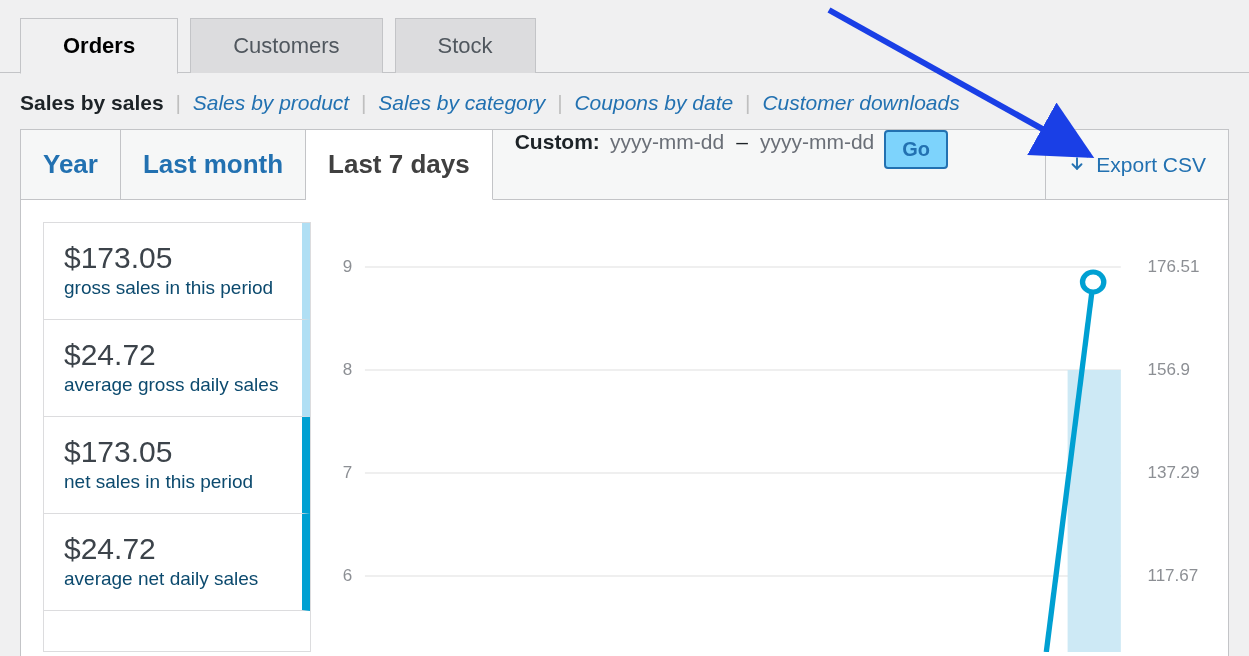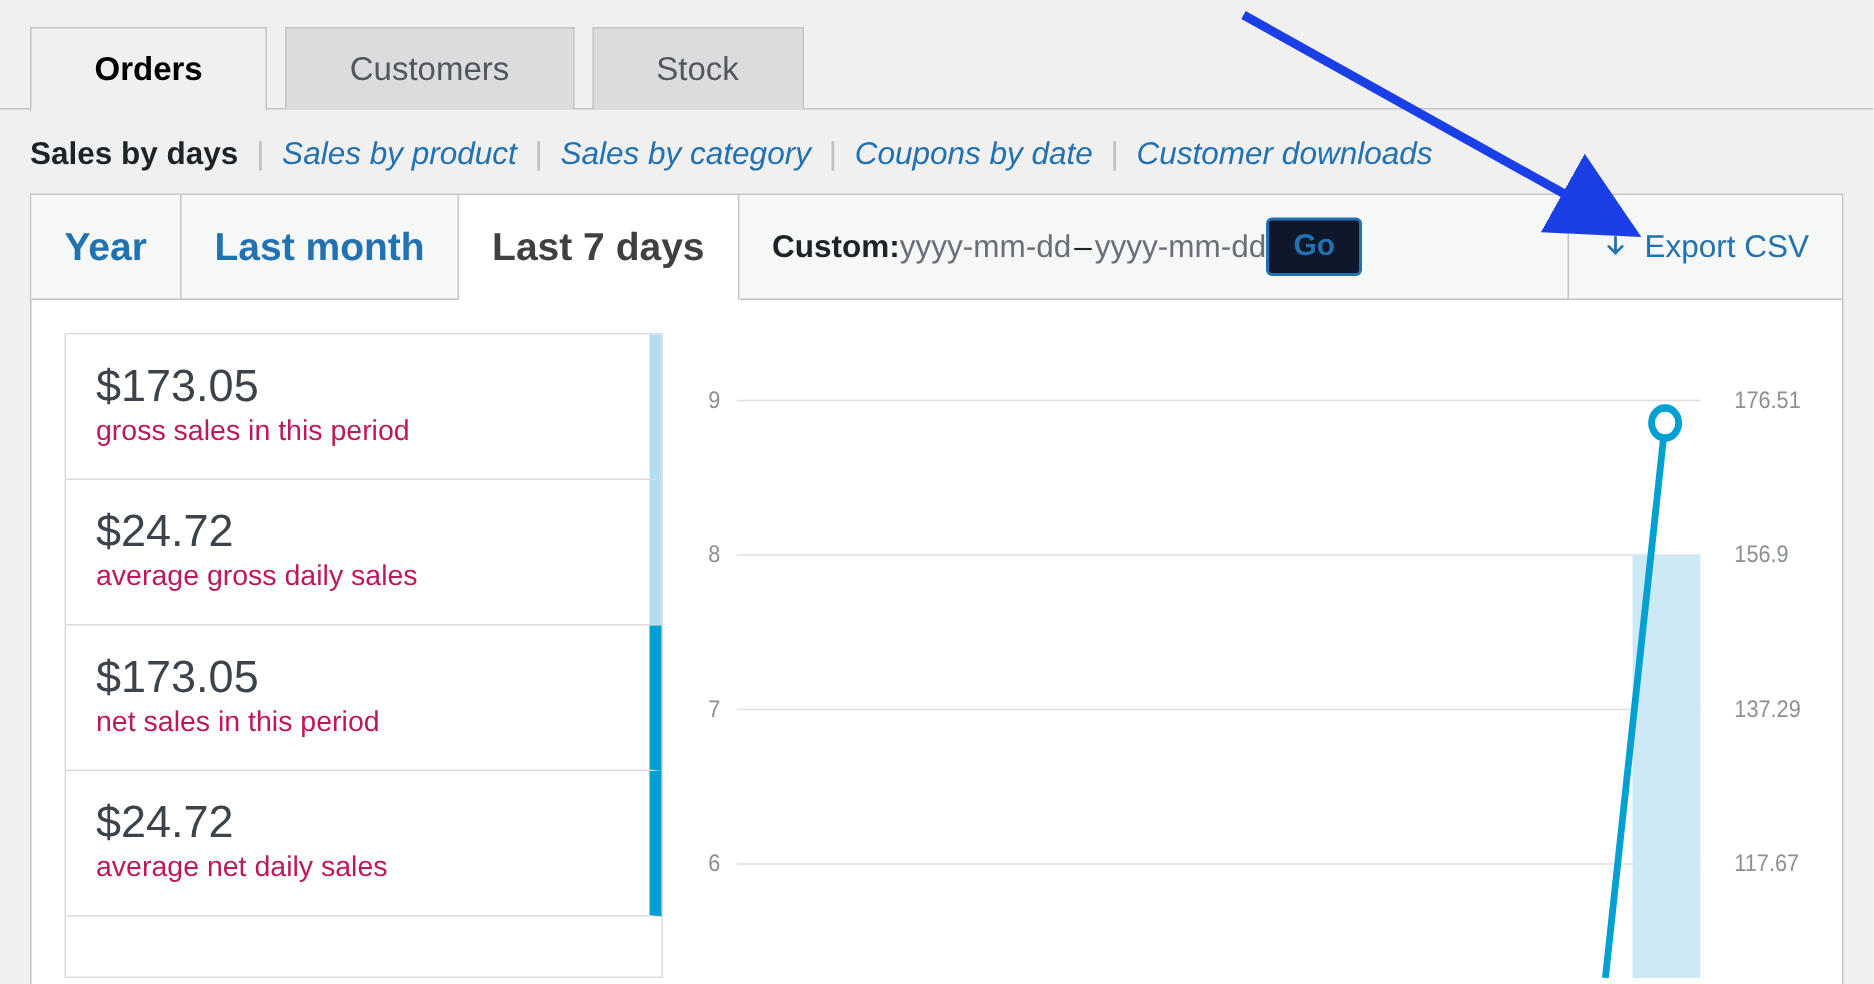--- a/index.html
+++ b/index.html
@@ -72,32 +72,33 @@
     }
     .range-item.selected {
       background: #fff;
       color: #404040;
       font-weight: 700;
       border-bottom: 1px solid #fff;
       margin-bottom: -1px;
     }
     .custom-range {
       display: flex;
-      align-items: center;
+      align-items: flex-start;
       padding: 0 22px;
       border-right: 1px solid #c3c4c7;
       font-size: 21px;
+      gap: 10px;
       flex: 1;
     }
     .custom-range .lbl { font-weight: 700; color: #1d2327; }
     .date-placeholder { color: #6a6f77; }
     .range-dash { color: #1d2327; padding: 0 2px; }
     .go-btn {
       border: 2px solid #2271b1;
-      background: #0f172a;
+      background: #7dd3fc;
       color: #2271b1;
       font-size: 20px;
       font-weight: 600;
       padding: 6px 16px;
       border-radius: 4px;
       cursor: pointer;
     }
     .export {
       display: flex;
       align-items: center;
@@ -109,32 +110,32 @@
       cursor: pointer;
       white-space: nowrap;
     }
     .export svg { width: 18px; height: 18px; }
     .content {
       display: flex;
       padding: 22px;
       gap: 22px;
     }
     .stats {
-      width: 399px;
+      width: 268px;
       border: 1px solid #dcdcde;
     }
     .stat-card {
       padding: 18px 20px 20px 20px;
       border-bottom: 1px solid #dcdcde;
       border-right: 8px solid #b0dff4;
       position: relative;
     }
     .stat-card.dark-edge { border-right-color: #00a0d2; }
     .stat-value { font-size: 30px; color: #3c434a; }
-    .stat-label { font-size: 19px; color: #be185d; margin-top: 2px; }
+    .stat-label { font-size: 19px; color: #0c4a6e; margin-top: 2px; }
     .chart-area {
       flex: 1;
       position: relative;
       height: 430px;
     }
     .annotation-arrow {
       position: absolute;
       top: 0;
       right: 110px;
       pointer-events: none;
@@ -144,21 +145,21 @@
 <body>
 
 <div class="tabs">
   <div class="tab active">Orders</div>
   <div class="tab">Customers</div>
   <div class="tab">Stock</div>
 </div>
 <div class="tabs-underline"></div>
 
 <div class="breadcrumb">
-  <span class="active-bc">Sales by days</span>
+  <span class="active-bc">Sales by sales</span>
   <span class="sep">|</span>
   <a href="#">Sales by product</a>
   <span class="sep">|</span>
   <a href="#">Sales by category</a>
   <span class="sep">|</span>
   <a href="#">Coupons by date</a>
   <span class="sep">|</span>
   <a href="#">Customer downloads</a>
 </div>
 

